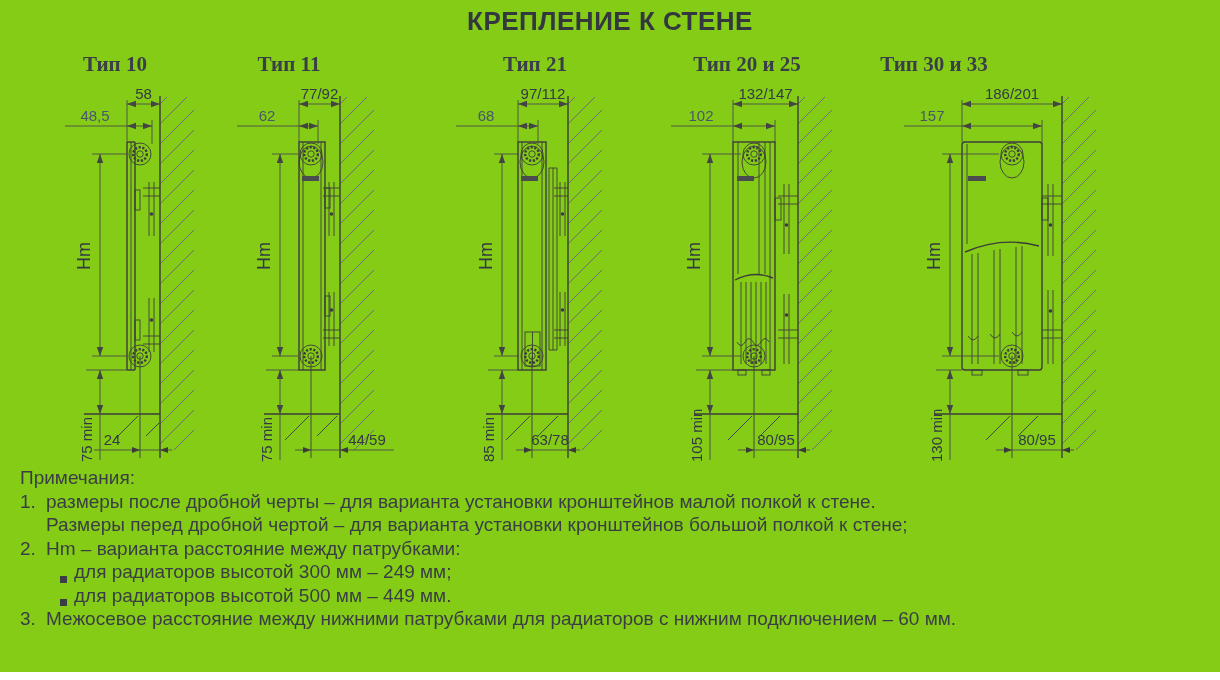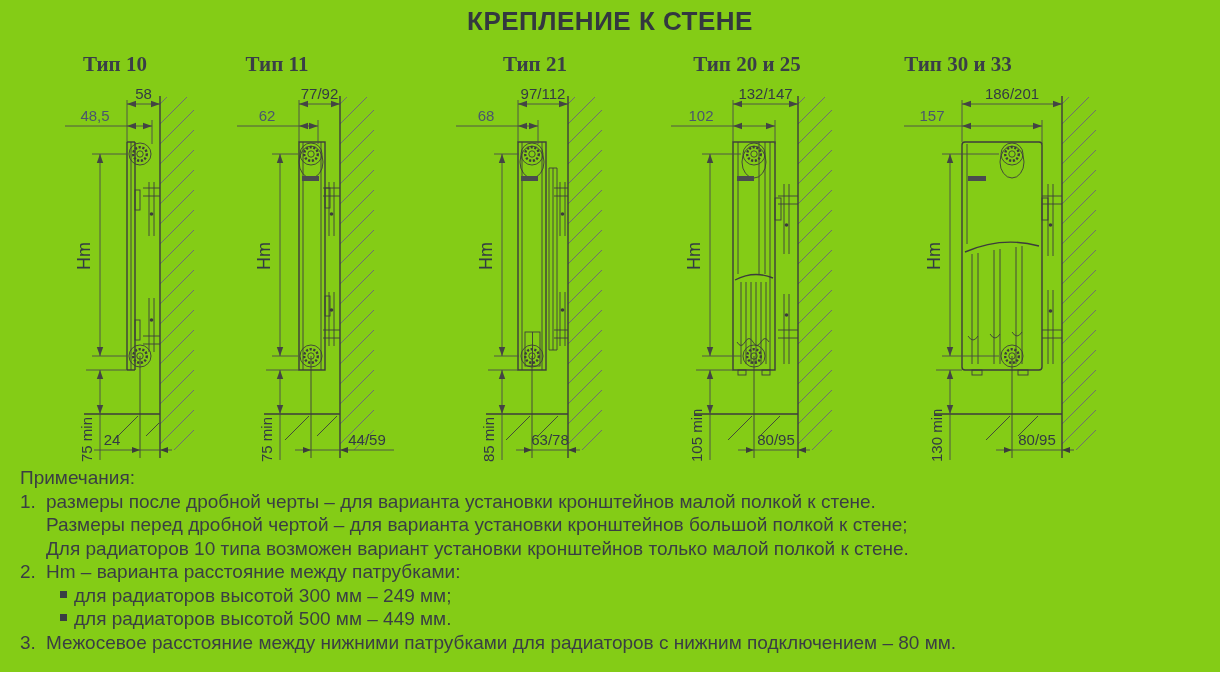--- a/index.html
+++ b/index.html
@@ -19,21 +19,21 @@
   .logo{fill:#4a4c4f;stroke:none;}
   .ring{stroke:#3c3c3c;stroke-width:2.4;fill:none;stroke-dasharray:2.2,1.6;}
   text.dm{font-family:"Liberation Sans",sans-serif;font-size:15px;fill:#333a44;text-anchor:middle;}
   text.off{fill:#4a566e;}
   text.vlab{text-anchor:start;}
   text.hm{font-size:18px;}
   .notes{position:absolute;left:20px;top:458px;width:1185px;font-size:19px;line-height:23.5px;color:#3a3e44;margin-top:8px;}
   .note-item{display:flex;}
   .note-item .num{width:26px;flex:0 0 26px;}
   .nlines{flex:1;}
-  .bullet{display:flex;align-items:center;}
+  .bullet{display:flex;align-items:flex-end;}
   .bullet .sq{width:7px;height:7px;background:#3a3e44;display:inline-block;
               margin:0 7px 0 14px;flex:0 0 7px;transform:translateY(-1px);}
 </style>
 </head>
 <body>
 
 <div id="stage">
 
   <svg width="0" height="0" style="position:absolute">
     <defs>
@@ -42,24 +42,24 @@
       </pattern>
       <marker id="ar" markerUnits="userSpaceOnUse" markerWidth="11" markerHeight="8" refX="10" refY="4" orient="auto-start-reverse">
         <path d="M1,0.8 L10,4 L1,7.2 Z" fill="#444"></path>
       </marker>
     </defs>
   </svg>
 
   <div class="title">КРЕПЛЕНИЕ К СТЕНЕ</div>
 
   <div class="type-heading" style="left:25px">Тип 10</div>
-  <div class="type-heading" style="left:187px">Тип 11</div>
+  <div class="type-heading" style="left:199px">Тип 11</div>
   <div class="type-heading" style="left:445px">Тип 21</div>
   <div class="type-heading" style="left:657px">Тип 20 и 25</div>
-  <div class="type-heading" style="left:868px">Тип 30 и 33</div>
+  <div class="type-heading" style="left:844px">Тип 30 и 33</div>
 
   <svg class="dwg" style="left:0px" viewBox="0 0 230 386">
     <g>
       <rect x="160" y="13" width="34" height="353" fill="url(#hatch)"></rect>
       <line x1="160" y1="12" x2="160" y2="374" class="d"></line>
     </g>
     <g>
       <line x1="84" y1="330" x2="160" y2="330" class="d"></line>
       <line x1="114" y1="356" x2="138" y2="332" class="t"></line>
       <line x1="146" y1="352" x2="159" y2="339" class="t"></line>
@@ -385,38 +385,37 @@
     </g>
   </svg>
 
   <div class="notes">
     <div class="notes-heading">Примечания:</div>
     <div class="note-item">
       <span class="num">1.</span>
       <div class="nlines">
         <div>размеры после дробной черты – для варианта установки кронштейнов малой полкой к стене.</div>
         <div>Размеры перед дробной чертой – для варианта установки кронштейнов большой полкой к стене;</div>
-        <div>Для радиаторов 10 типа возможен вариант установки кронштейнов только малой полкой к стене.</div>
       </div>
     </div>
     <div class="note-item">
       <span class="num">2.</span>
       <div class="nlines">
         <div>Hm – варианта расстояние между патрубками:</div>
         <div class="bullet">
           <span class="sq"></span>
           <span>для радиаторов высотой 300 мм – 249 мм;</span>
         </div>
         <div class="bullet">
           <span class="sq"></span>
           <span>для радиаторов высотой 500 мм – 449 мм.</span>
         </div>
       </div>
     </div>
     <div class="note-item">
       <span class="num">3.</span>
       <div class="nlines">
-        <div>Межосевое расстояние между нижними патрубками для радиаторов с нижним подключением – 80 мм.</div>
+        <div>Межосевое расстояние между нижними патрубками для радиаторов с нижним подключением – 60 мм.</div>
       </div>
     </div>
   </div>
 
 </div>
 
 </body></html>

